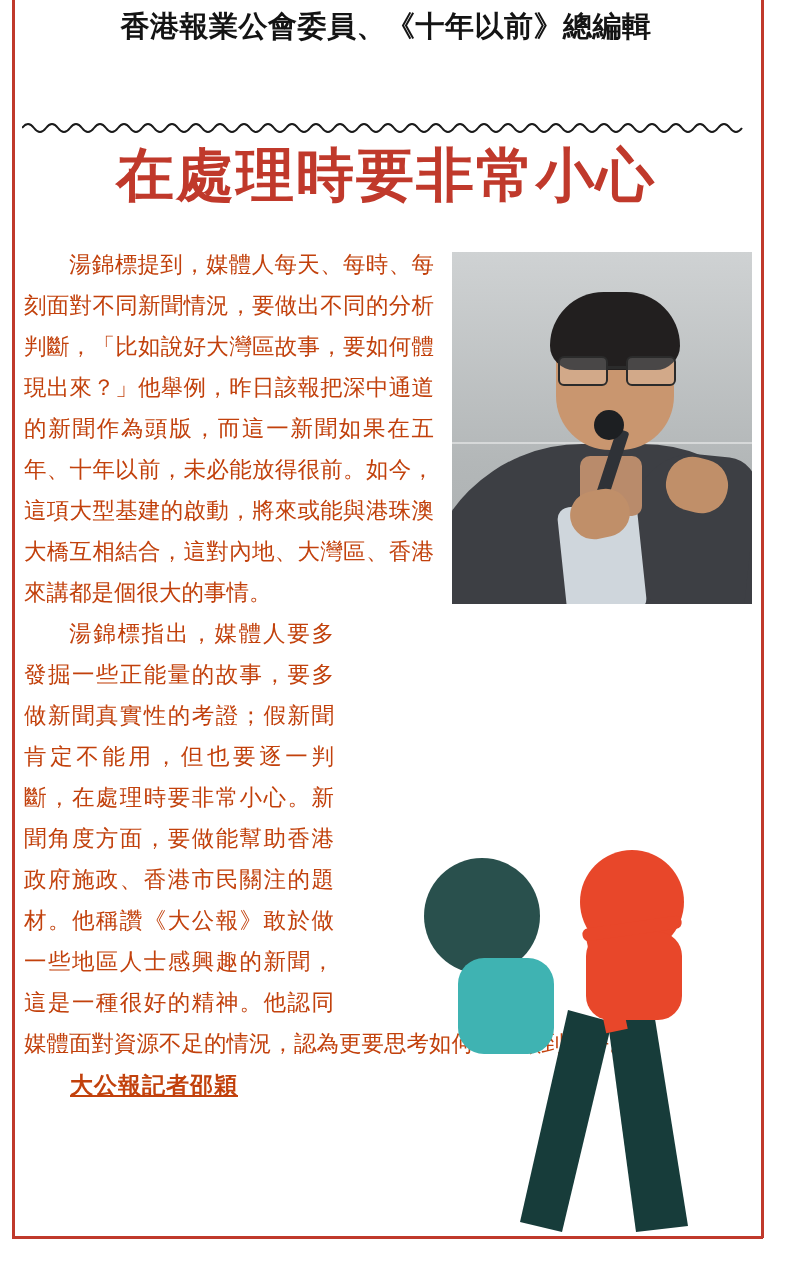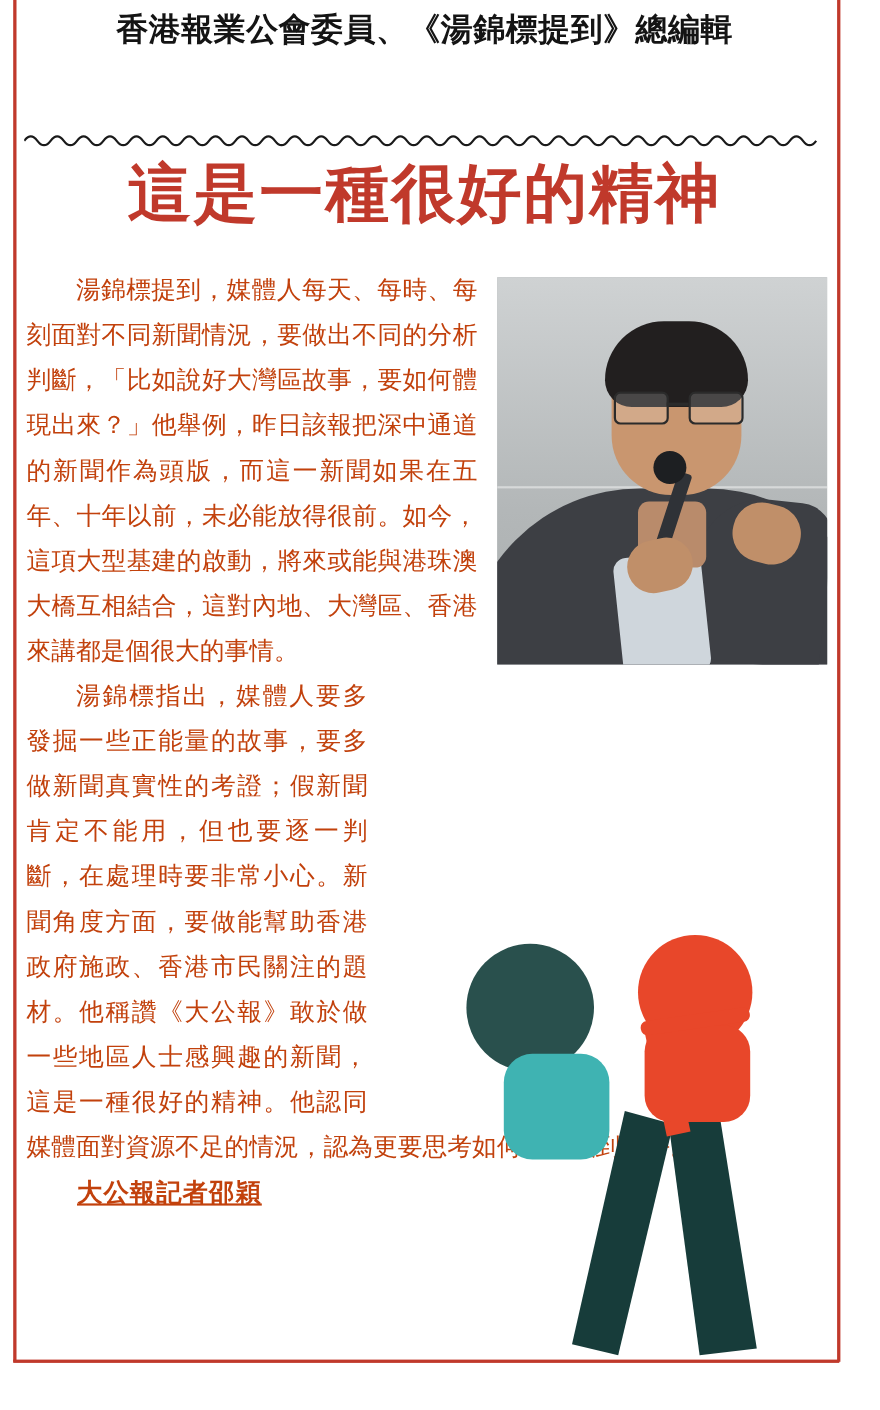--- a/index.html
+++ b/index.html
@@ -236,28 +236,28 @@
 </head>
 <body>
 
 <div class="page">
 
   <div class="rule-left"></div>
   <div class="rule-right"></div>
   <div class="rule-bottom"></div>
 
   <div class="header">
-    <div class="kicker">香港報業公會委員、《湯錦標提到》總編輯</div>
+    <div class="kicker">香港報業公會委員、《十年以前》總編輯</div>
   </div>
 
   <svg class="wave" viewBox="0 0 722 16" preserveAspectRatio="none">
     <path d="M0 8 Q 6 0 12 8 T 24 8 T 36 8 T 48 8 T 60 8 T 72 8 T 84 8 T 96 8 T 108 8 T 120 8 T 132 8 T 144 8 T 156 8 T 168 8 T 180 8 T 192 8 T 204 8 T 216 8 T 228 8 T 240 8 T 252 8 T 264 8 T 276 8 T 288 8 T 300 8 T 312 8 T 324 8 T 336 8 T 348 8 T 360 8 T 372 8 T 384 8 T 396 8 T 408 8 T 420 8 T 432 8 T 444 8 T 456 8 T 468 8 T 480 8 T 492 8 T 504 8 T 516 8 T 528 8 T 540 8 T 552 8 T 564 8 T 576 8 T 588 8 T 600 8 T 612 8 T 624 8 T 636 8 T 648 8 T 660 8 T 672 8 T 684 8 T 696 8 T 708 8 T 720 8" fill="none" stroke="#1a1a1a" stroke-width="2"></path>
   </svg>
 
-  <div class="headline">這是一種很好的精神</div>
+  <div class="headline">在處理時要非常小心</div>
 
   <div class="photo">
     <div class="bg"></div>
     <div class="wallline"></div>
     <div class="shoulder"></div>
     <div class="arm-r"></div>
     <div class="shirt"></div>
     <div class="neck"></div>
     <div class="head"></div>
     <div class="hair"></div>

